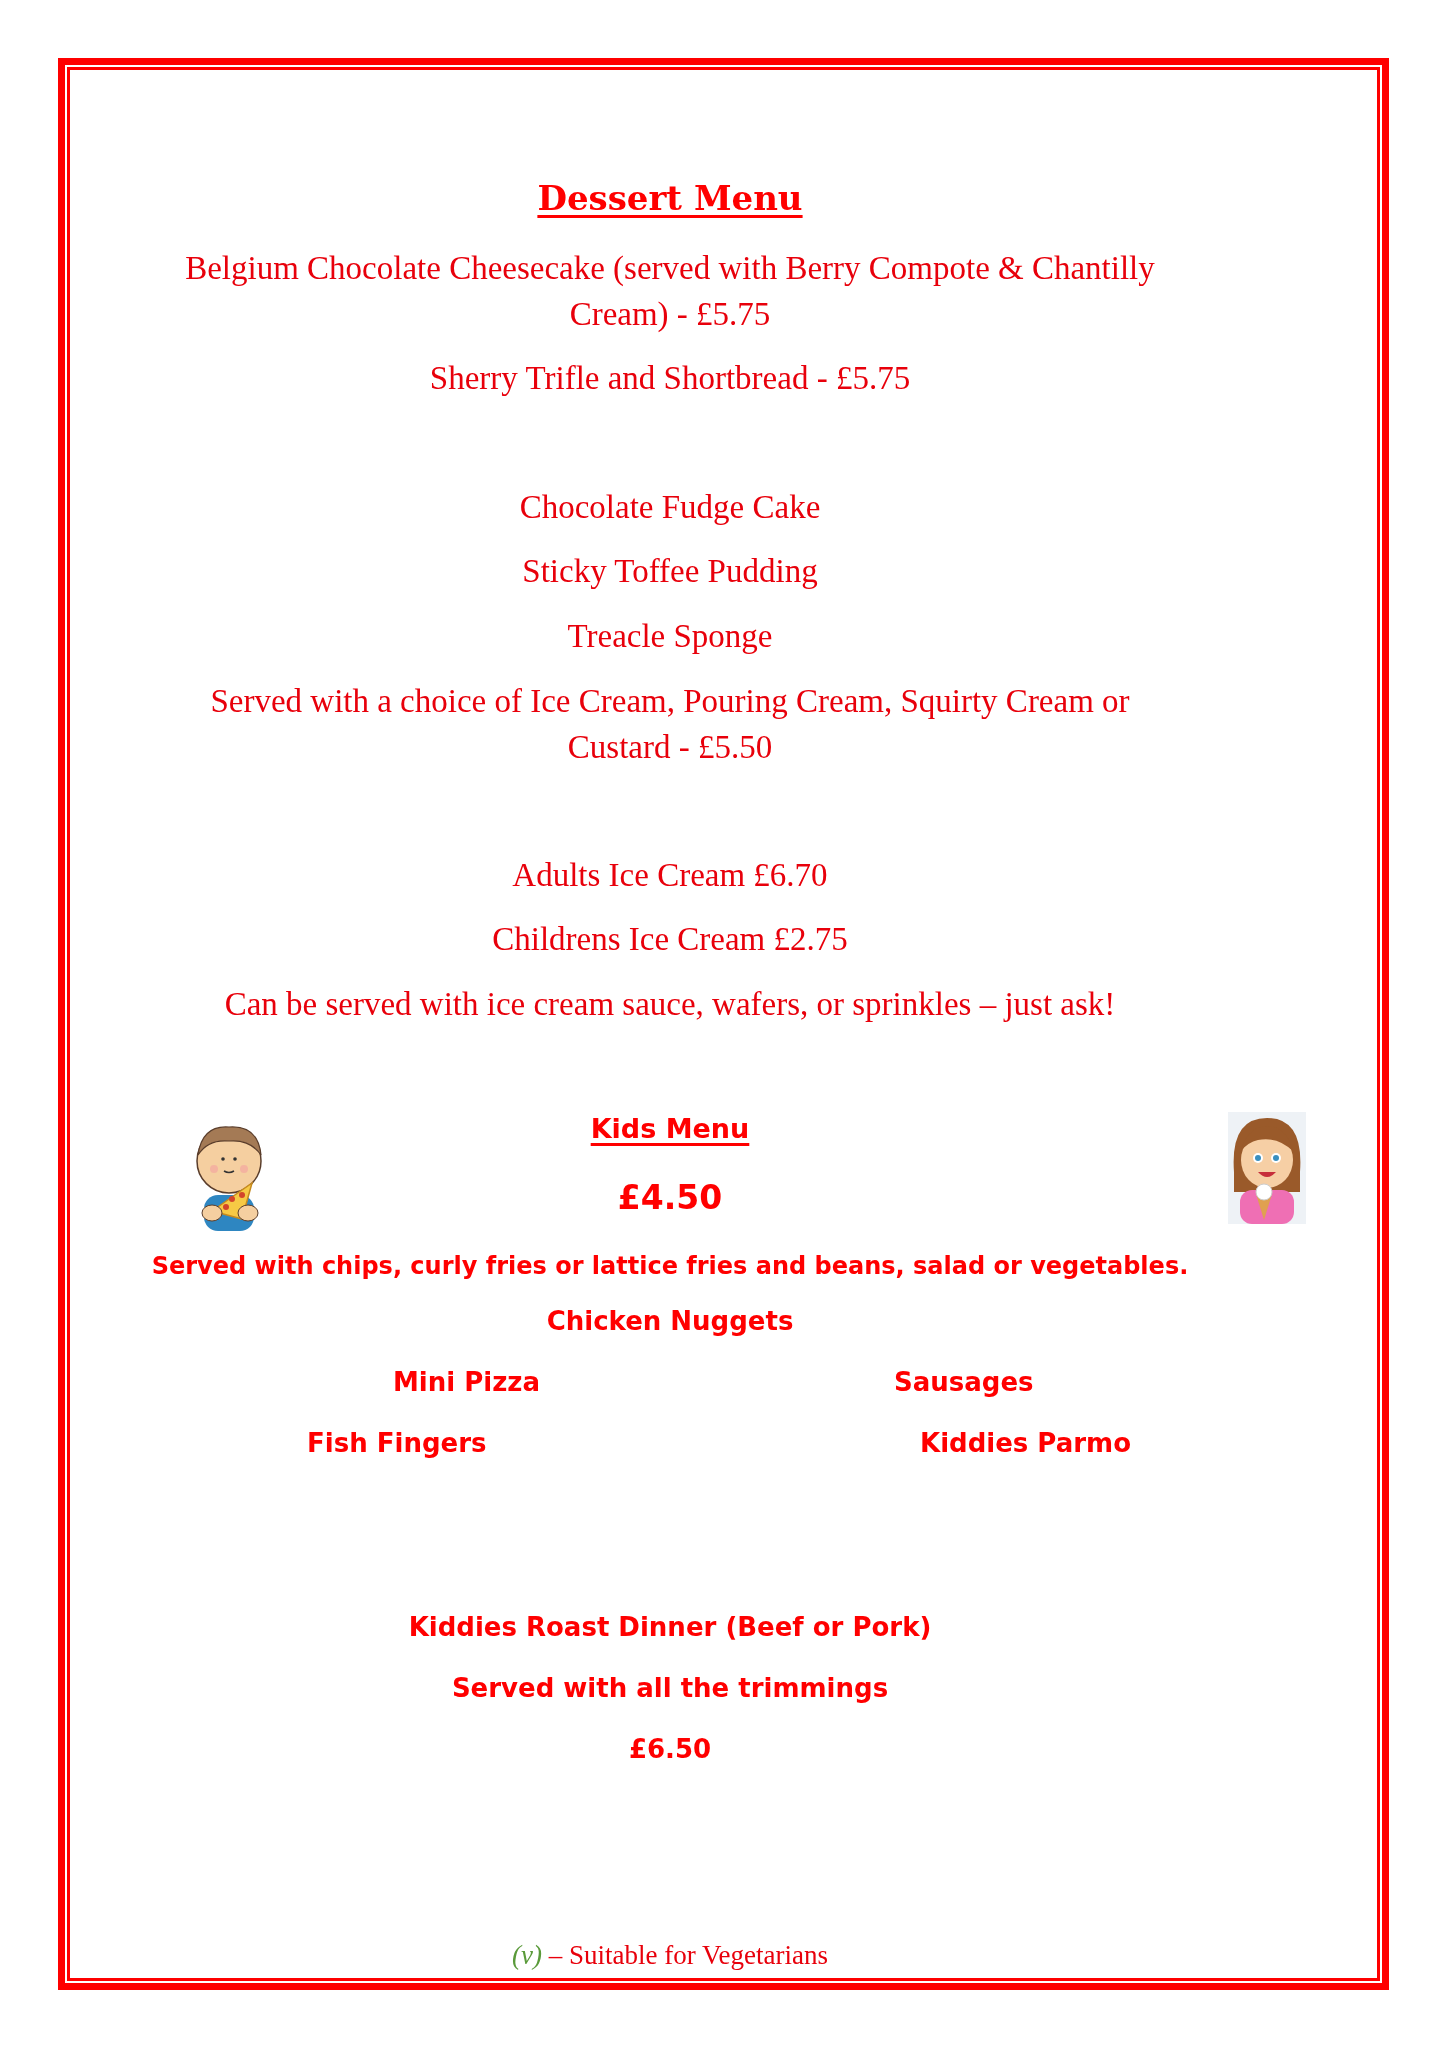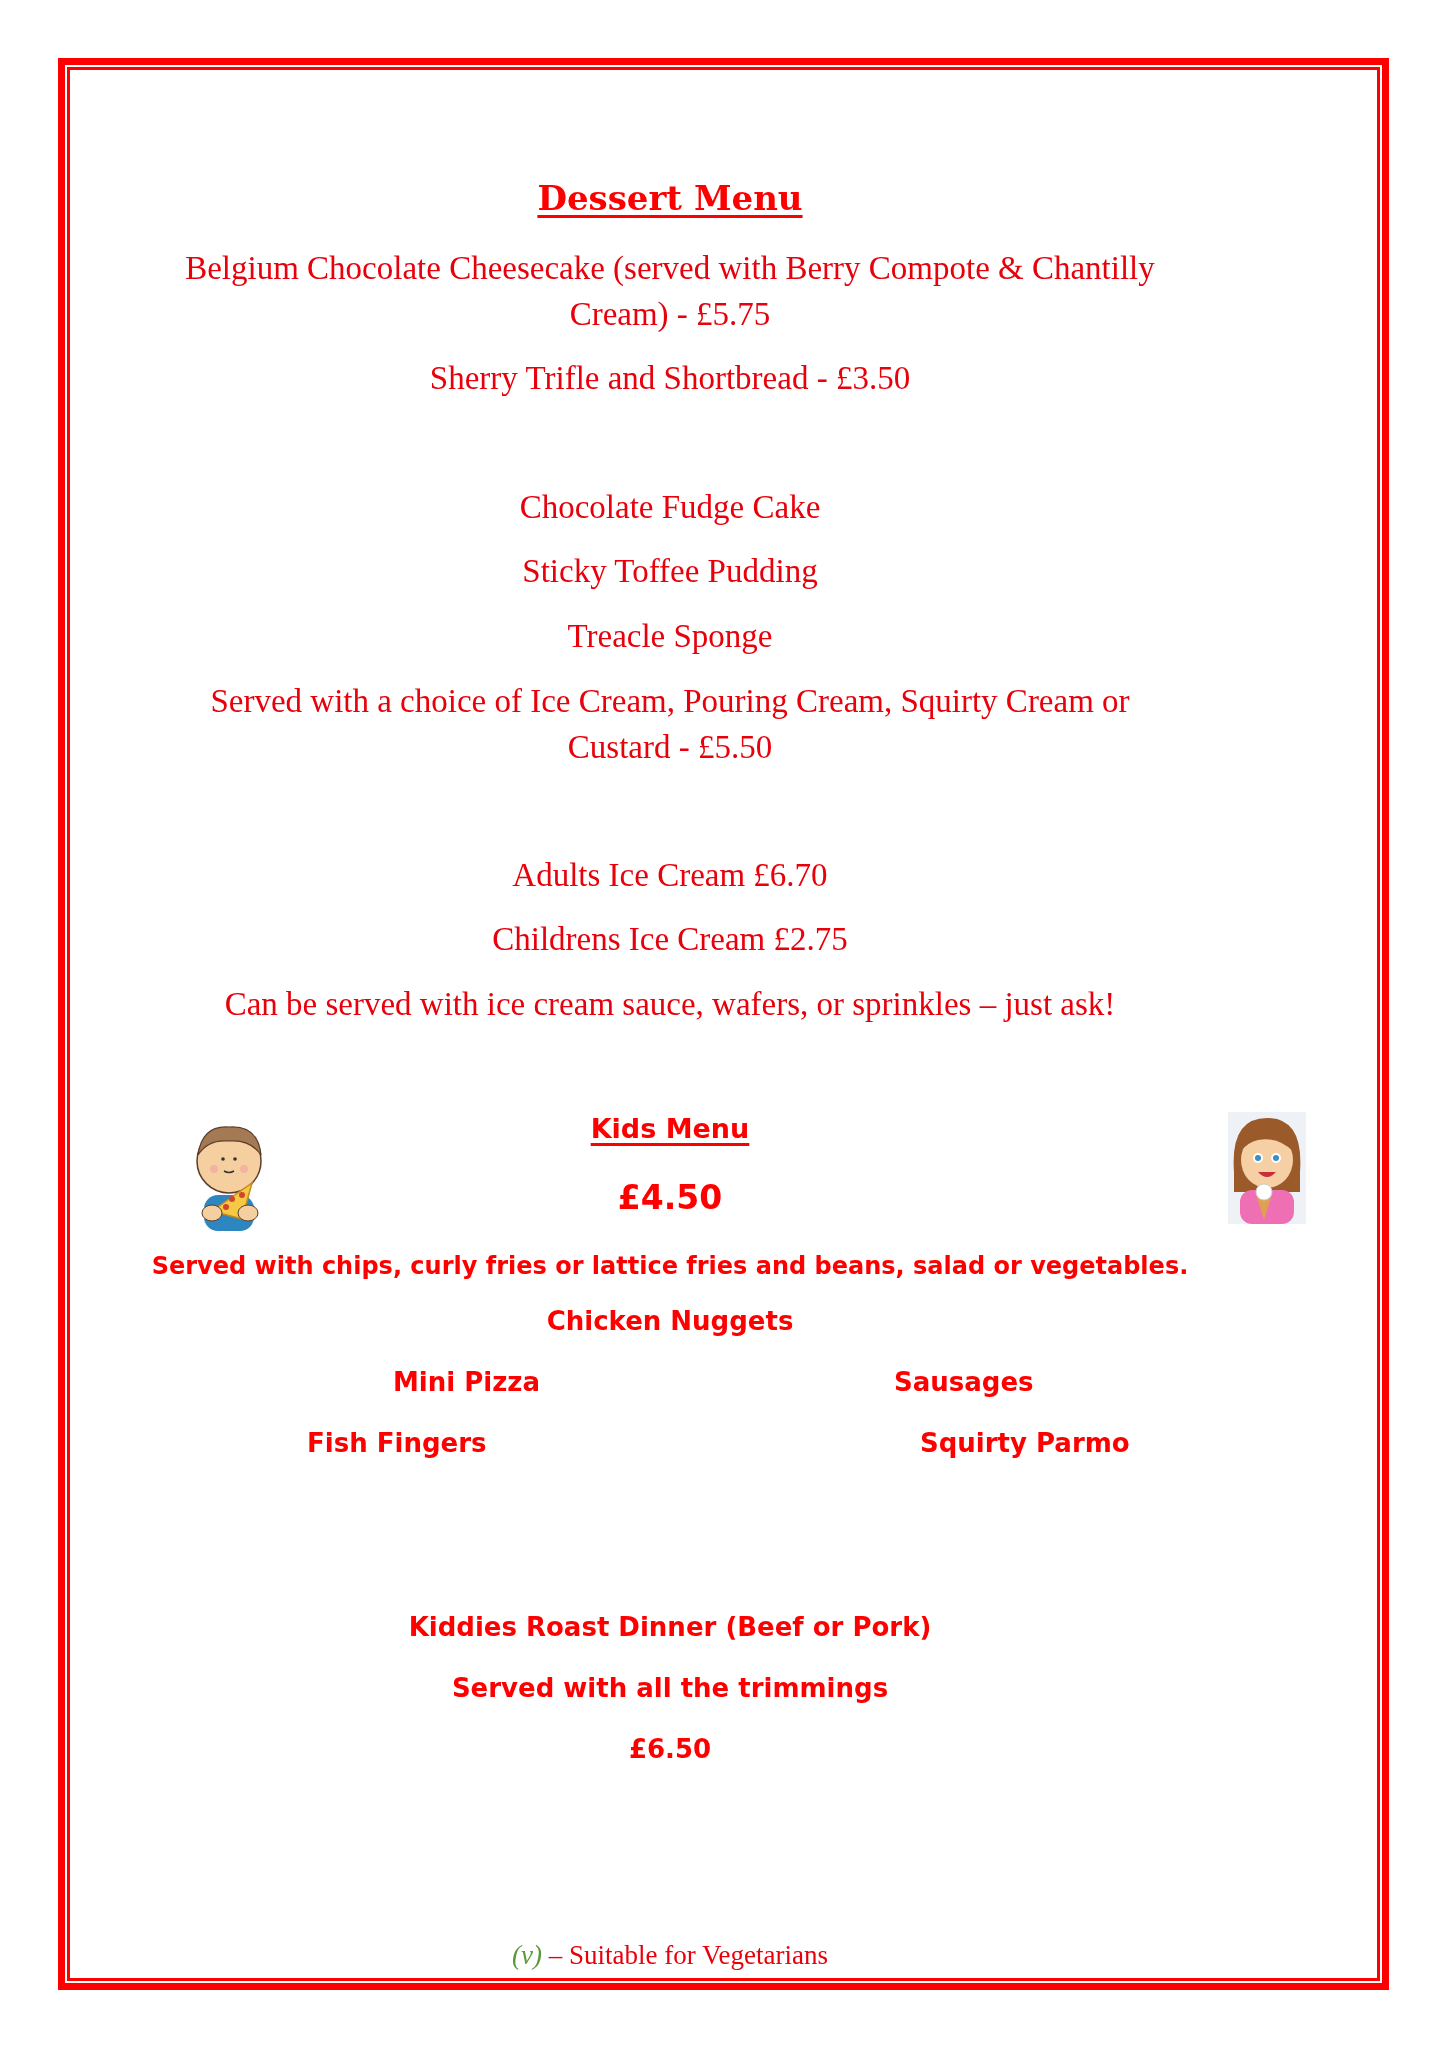--- a/index.html
+++ b/index.html
@@ -31,21 +31,21 @@
 </head>
 <body>
 
 <div class="frame-outer"></div>
 <div class="frame-inner"></div>
 
 <div class="line title" style="top:178px;">Dessert Menu</div>
 
 <div class="line serif" style="top:250px;">Belgium Chocolate Cheesecake (served with Berry Compote &amp; Chantilly</div>
 <div class="line serif" style="top:296px;">Cream) - £5.75</div>
-<div class="line serif" style="top:360px;">Sherry Trifle and Shortbread - £3.50</div>
+<div class="line serif" style="top:360px;">Sherry Trifle and Shortbread - £5.75</div>
 
 <div class="line serif" style="top:489px;">Chocolate Fudge Cake</div>
 <div class="line serif" style="top:553px;">Sticky Toffee Pudding</div>
 <div class="line serif" style="top:618px;">Treacle Sponge</div>
 <div class="line serif" style="top:683px;">Served with a choice of Ice Cream, Pouring Cream, Squirty Cream or</div>
 <div class="line serif" style="top:729px;">Custard - £5.50</div>
 
 <div class="line serif" style="top:857px;">Adults Ice Cream £6.70</div>
 <div class="line serif" style="top:921px;">Childrens Ice Cream £2.75</div>
 <div class="line serif" style="top:986px;">Can be served with ice cream sauce, wafers,  or sprinkles – just ask!</div>
@@ -85,21 +85,21 @@
 </div>
 
 <div class="line kids k-title" style="top:1113px;">Kids Menu</div>
 <div class="line kids k-price" style="top:1178px;">£4.50</div>
 <div class="line kids k-note" style="top:1252px;">Served with chips, curly fries or lattice fries and beans, salad or vegetables.</div>
 <div class="line kids k-item" style="top:1306px;">Chicken Nuggets</div>
 
 <div class="abs kids k-item" style="left:393px; top:1367px;">Mini Pizza</div>
 <div class="abs kids k-item" style="left:894px; top:1367px;">Sausages</div>
 <div class="abs kids k-item" style="left:307px; top:1428px;">Fish Fingers</div>
-<div class="abs kids k-item" style="left:920px; top:1428px;">Squirty Parmo</div>
+<div class="abs kids k-item" style="left:920px; top:1428px;">Kiddies Parmo</div>
 
 <div class="line kids k-item" style="top:1612px;">Kiddies Roast Dinner (Beef or Pork)</div>
 <div class="line kids k-item" style="top:1673px;">Served with all the trimmings</div>
 <div class="line kids k-item" style="top:1734px;">£6.50</div>
 
 <div class="line footer" style="top:1940px;">
   <span class="veg">(v)</span><span> – Suitable for Vegetarians</span>
 </div>
 
 </body></html>

